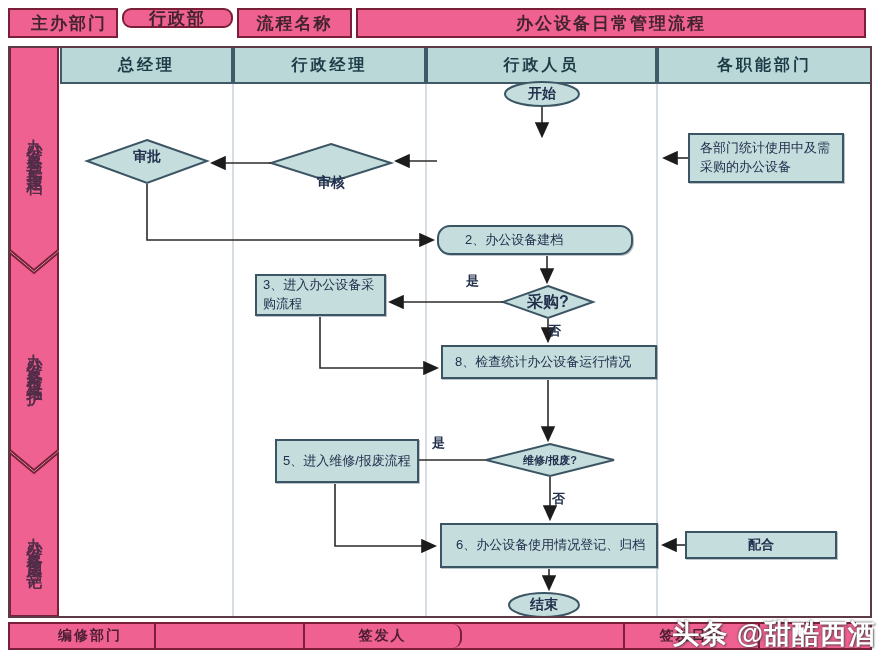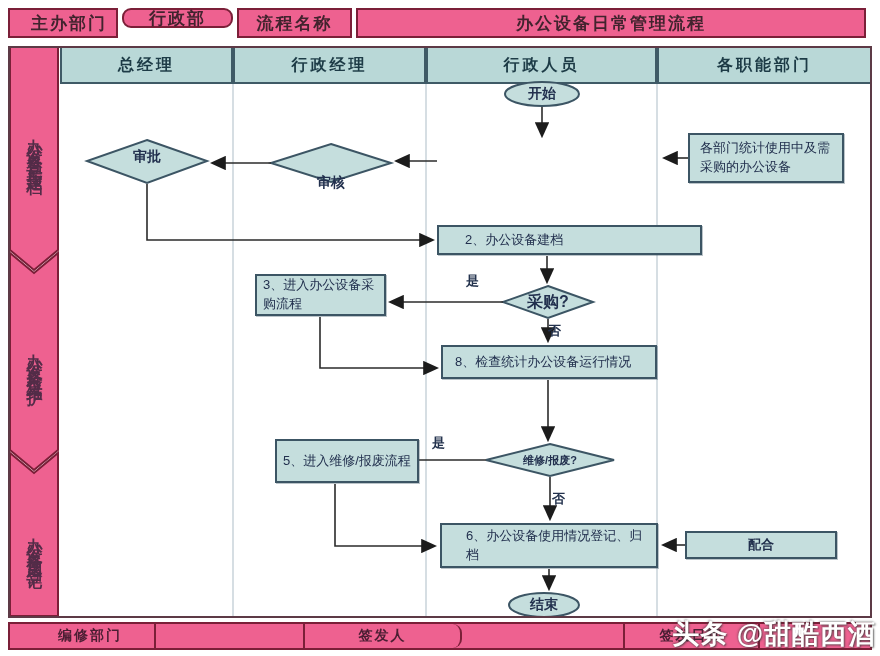--- a/index.html
+++ b/index.html
@@ -138,33 +138,33 @@
 
   <div class="bodyframe"></div>
 
   <div class="side-label" style="top:52px;height:192px;">办公设备登记与建档</div>
   <div class="side-label" style="top:278px;height:166px;">办公设备检查维护</div>
   <div class="side-label" style="top:478px;height:134px;">办公设备使用登记</div>
 
   <div class="node" style="left:688px;top:133px;width:156px;height:50px;padding-left:10px;">
     <span>各部门统计使用中及需采购的办公设备</span>
   </div>
-  <div class="node" style="left:437px;top:225px;width:265px;height:30px;padding-left:26px;">
+  <div class="node" style="left:437px;top:225px;width:196px;height:30px;padding-left:26px;border-radius:13px;">
     <span>2、办公设备建档</span>
   </div>
   <div class="node" style="left:255px;top:274px;width:131px;height:42px;">
     <span>3、进入办公设备采购流程</span>
   </div>
   <div class="node" style="left:441px;top:345px;width:216px;height:34px;padding-left:12px;">
     <span>8、检查统计办公设备运行情况</span>
   </div>
   <div class="node" style="left:275px;top:439px;width:144px;height:44px;">
     <span>5、进入维修/报废流程</span>
   </div>
-  <div class="node" style="left:440px;top:523px;width:218px;height:45px;padding-left:24px;">
+  <div class="node" style="left:440px;top:523px;width:218px;height:45px;padding-left:14px;">
     <span>6、办公设备使用情况登记、归档</span>
   </div>
   <div class="node center" style="left:685px;top:531px;width:152px;height:28px;">
     <span>配合</span>
   </div>
 
   <div class="shape-label" style="left:542px;top:94px;font-size:14px;">开始</div>
   <div class="shape-label" style="left:544px;top:605px;font-size:14px;">结束</div>
   <div class="shape-label" style="left:147px;top:157px;font-size:14px;">审批</div>
   <div class="shape-label" style="left:331px;top:163px;font-size:14px;margin-top:20px;">审核</div>

